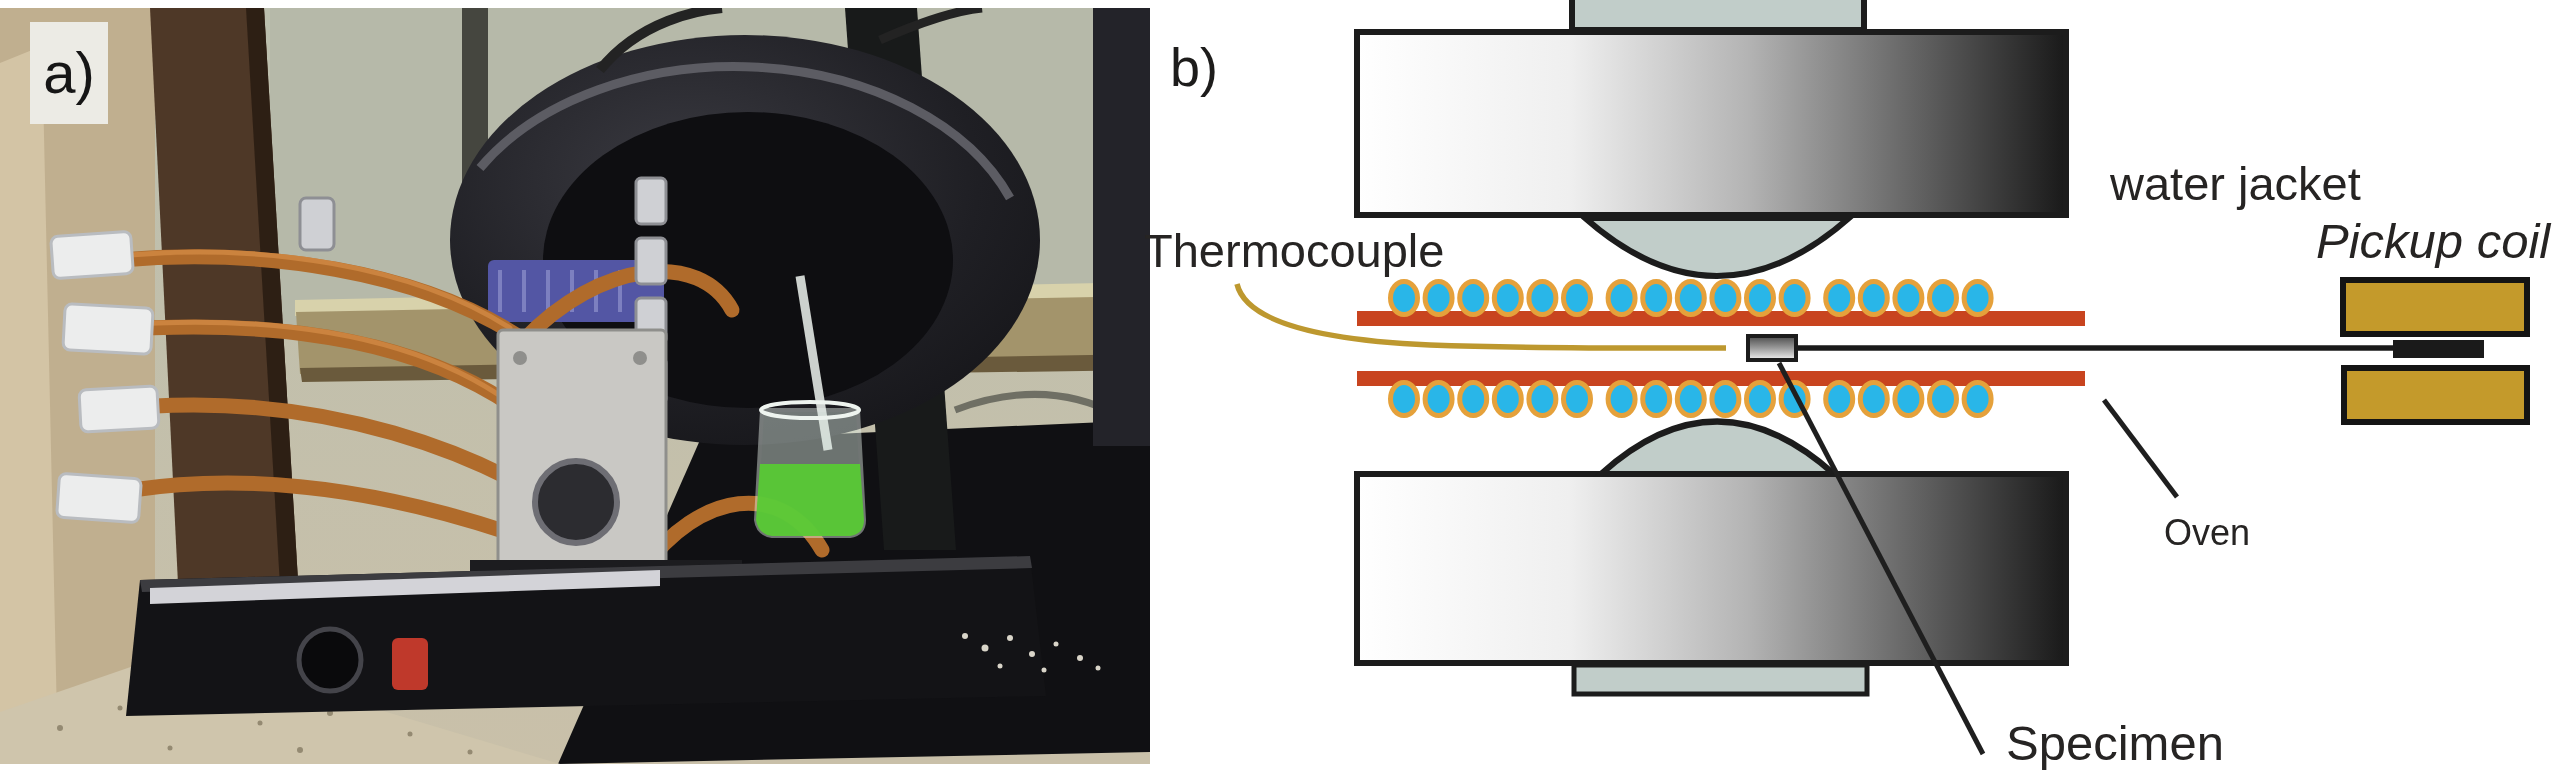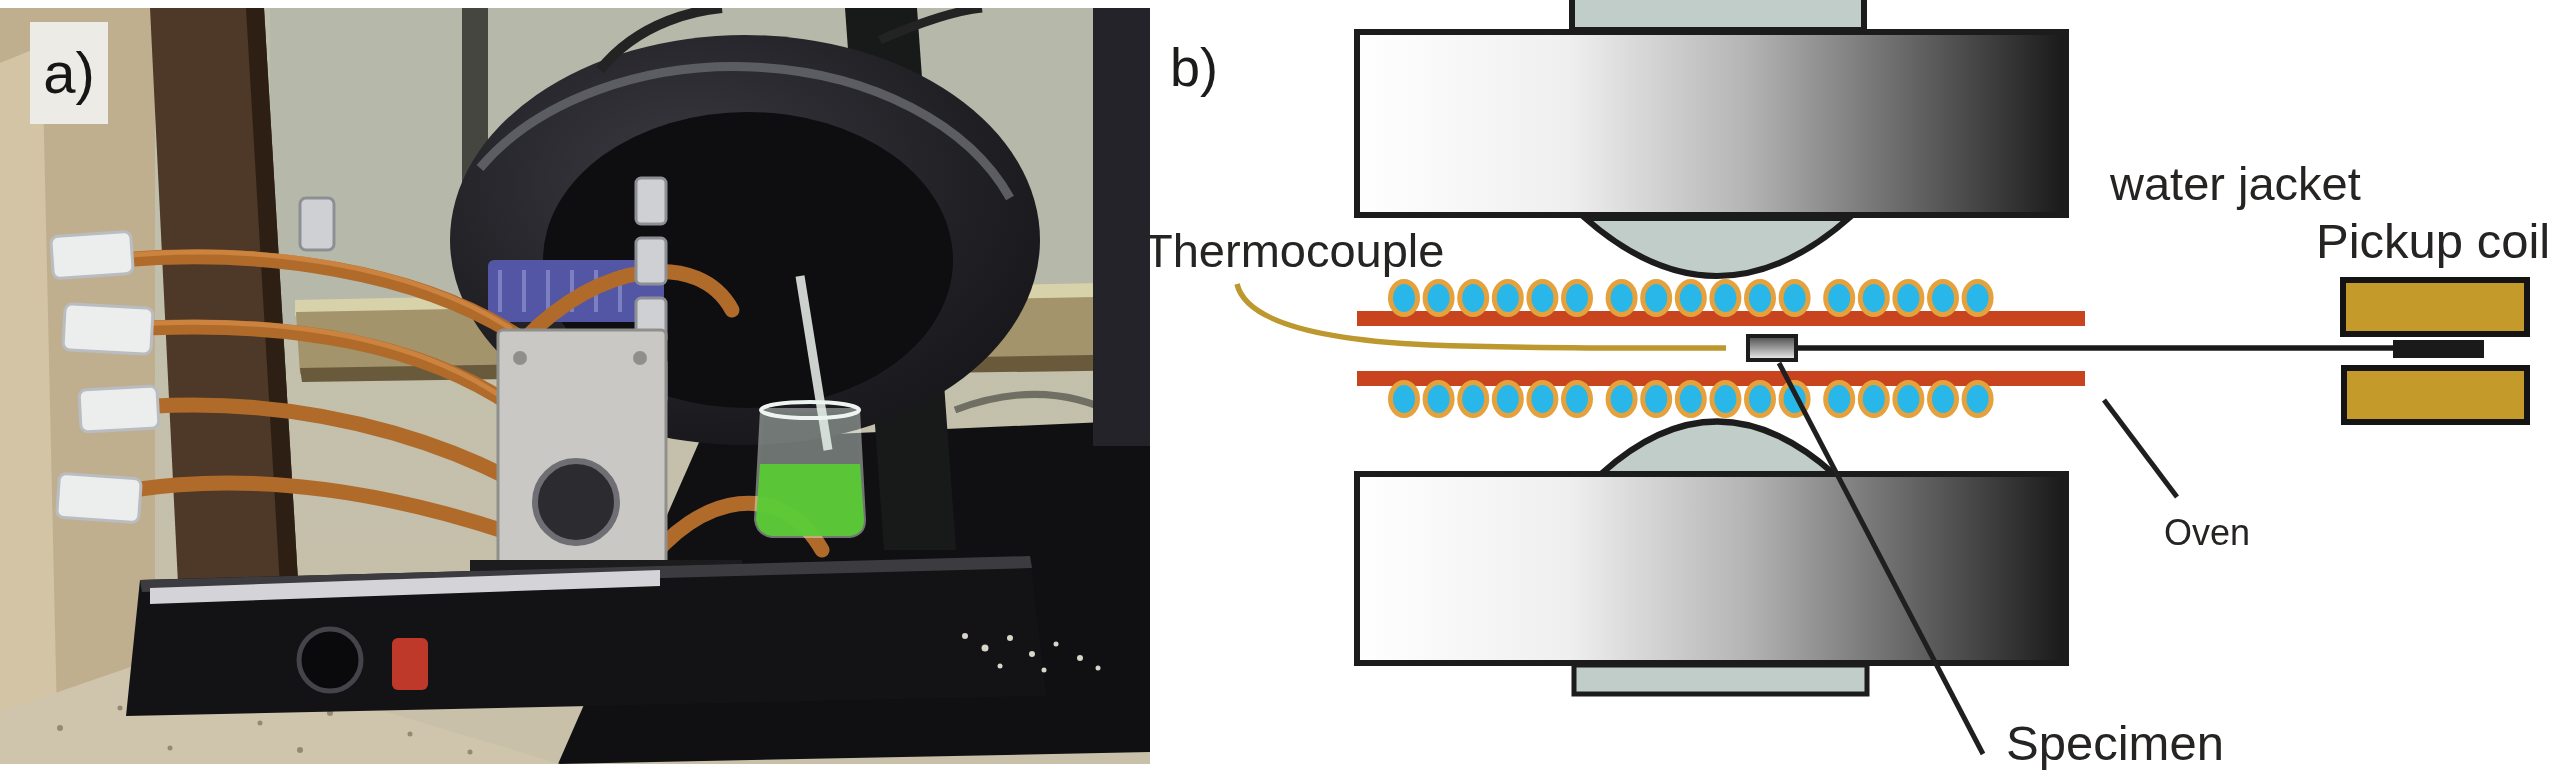--- a/index.html
+++ b/index.html
@@ -4,21 +4,21 @@
 <style>
   html,body{margin:0;padding:0;background:#ffffff;}
   #canvas{position:relative;width:2555px;height:771px;background:#ffffff;overflow:hidden;
           font-family:"Liberation Sans", sans-serif;}
   svg{display:block;}
   .abs{position:absolute;}
   .label{position:absolute;line-height:1;color:#262423;white-space:nowrap;}
   .lbl-electromagnet{left:1384px;top:48px;font-size:50px;}
   .lbl-thermocouple{left:1144px;top:227px;font-size:47px;text-align:center;}
   .lbl-waterjacket{left:2110px;top:144px;font-size:47px;margin-top:16px;}
-  .lbl-pickupcoil{left:2316px;top:217px;font-size:49px;}
+  .lbl-pickupcoil{left:2316px;top:217px;font-size:49px;font-style:italic;}
   .lbl-oven{left:2164px;top:515px;font-size:36px;}
   .lbl-specimen{left:2006px;top:719px;font-size:49px;text-align:right;}
   .lbl-b{left:1170px;top:40px;font-size:54px;color:#1d1c1b;}
   .a-box{left:30px;top:22px;width:78px;height:102px;background:#ecebe5;
          display:flex;align-items:center;justify-content:center;
          font-size:58px;color:#161616;}
 </style>
 </head>
 <body>
 

